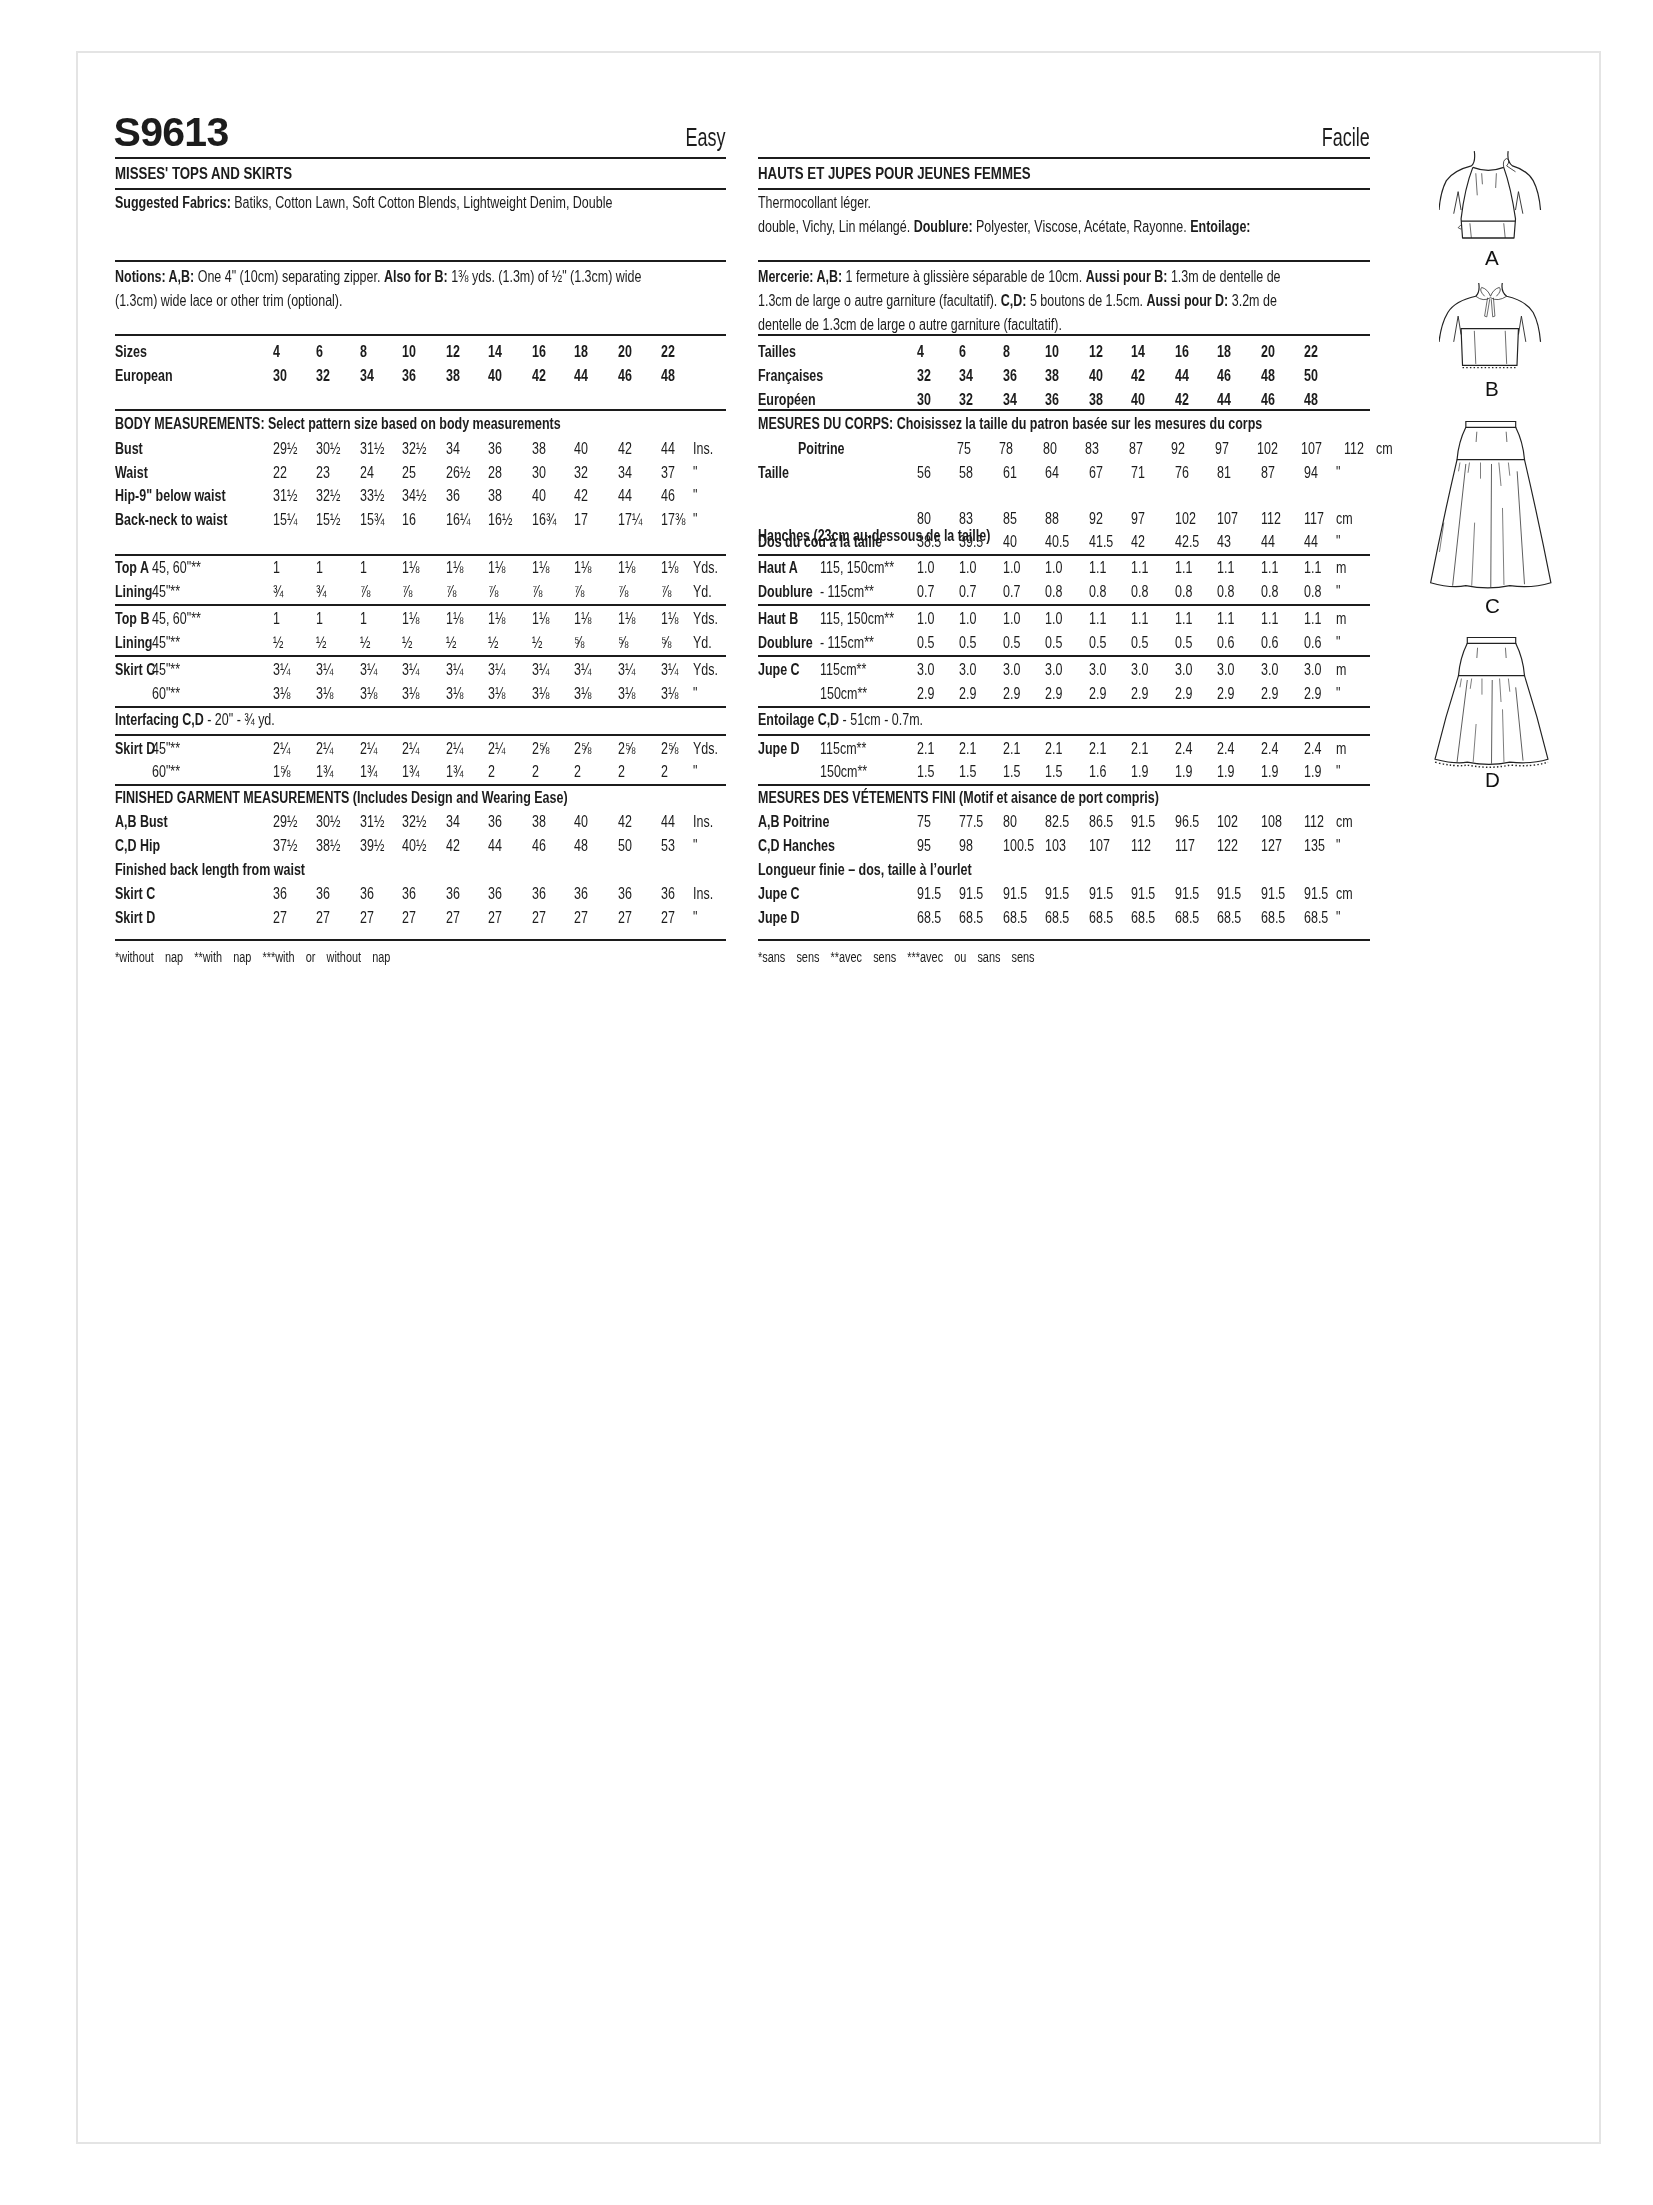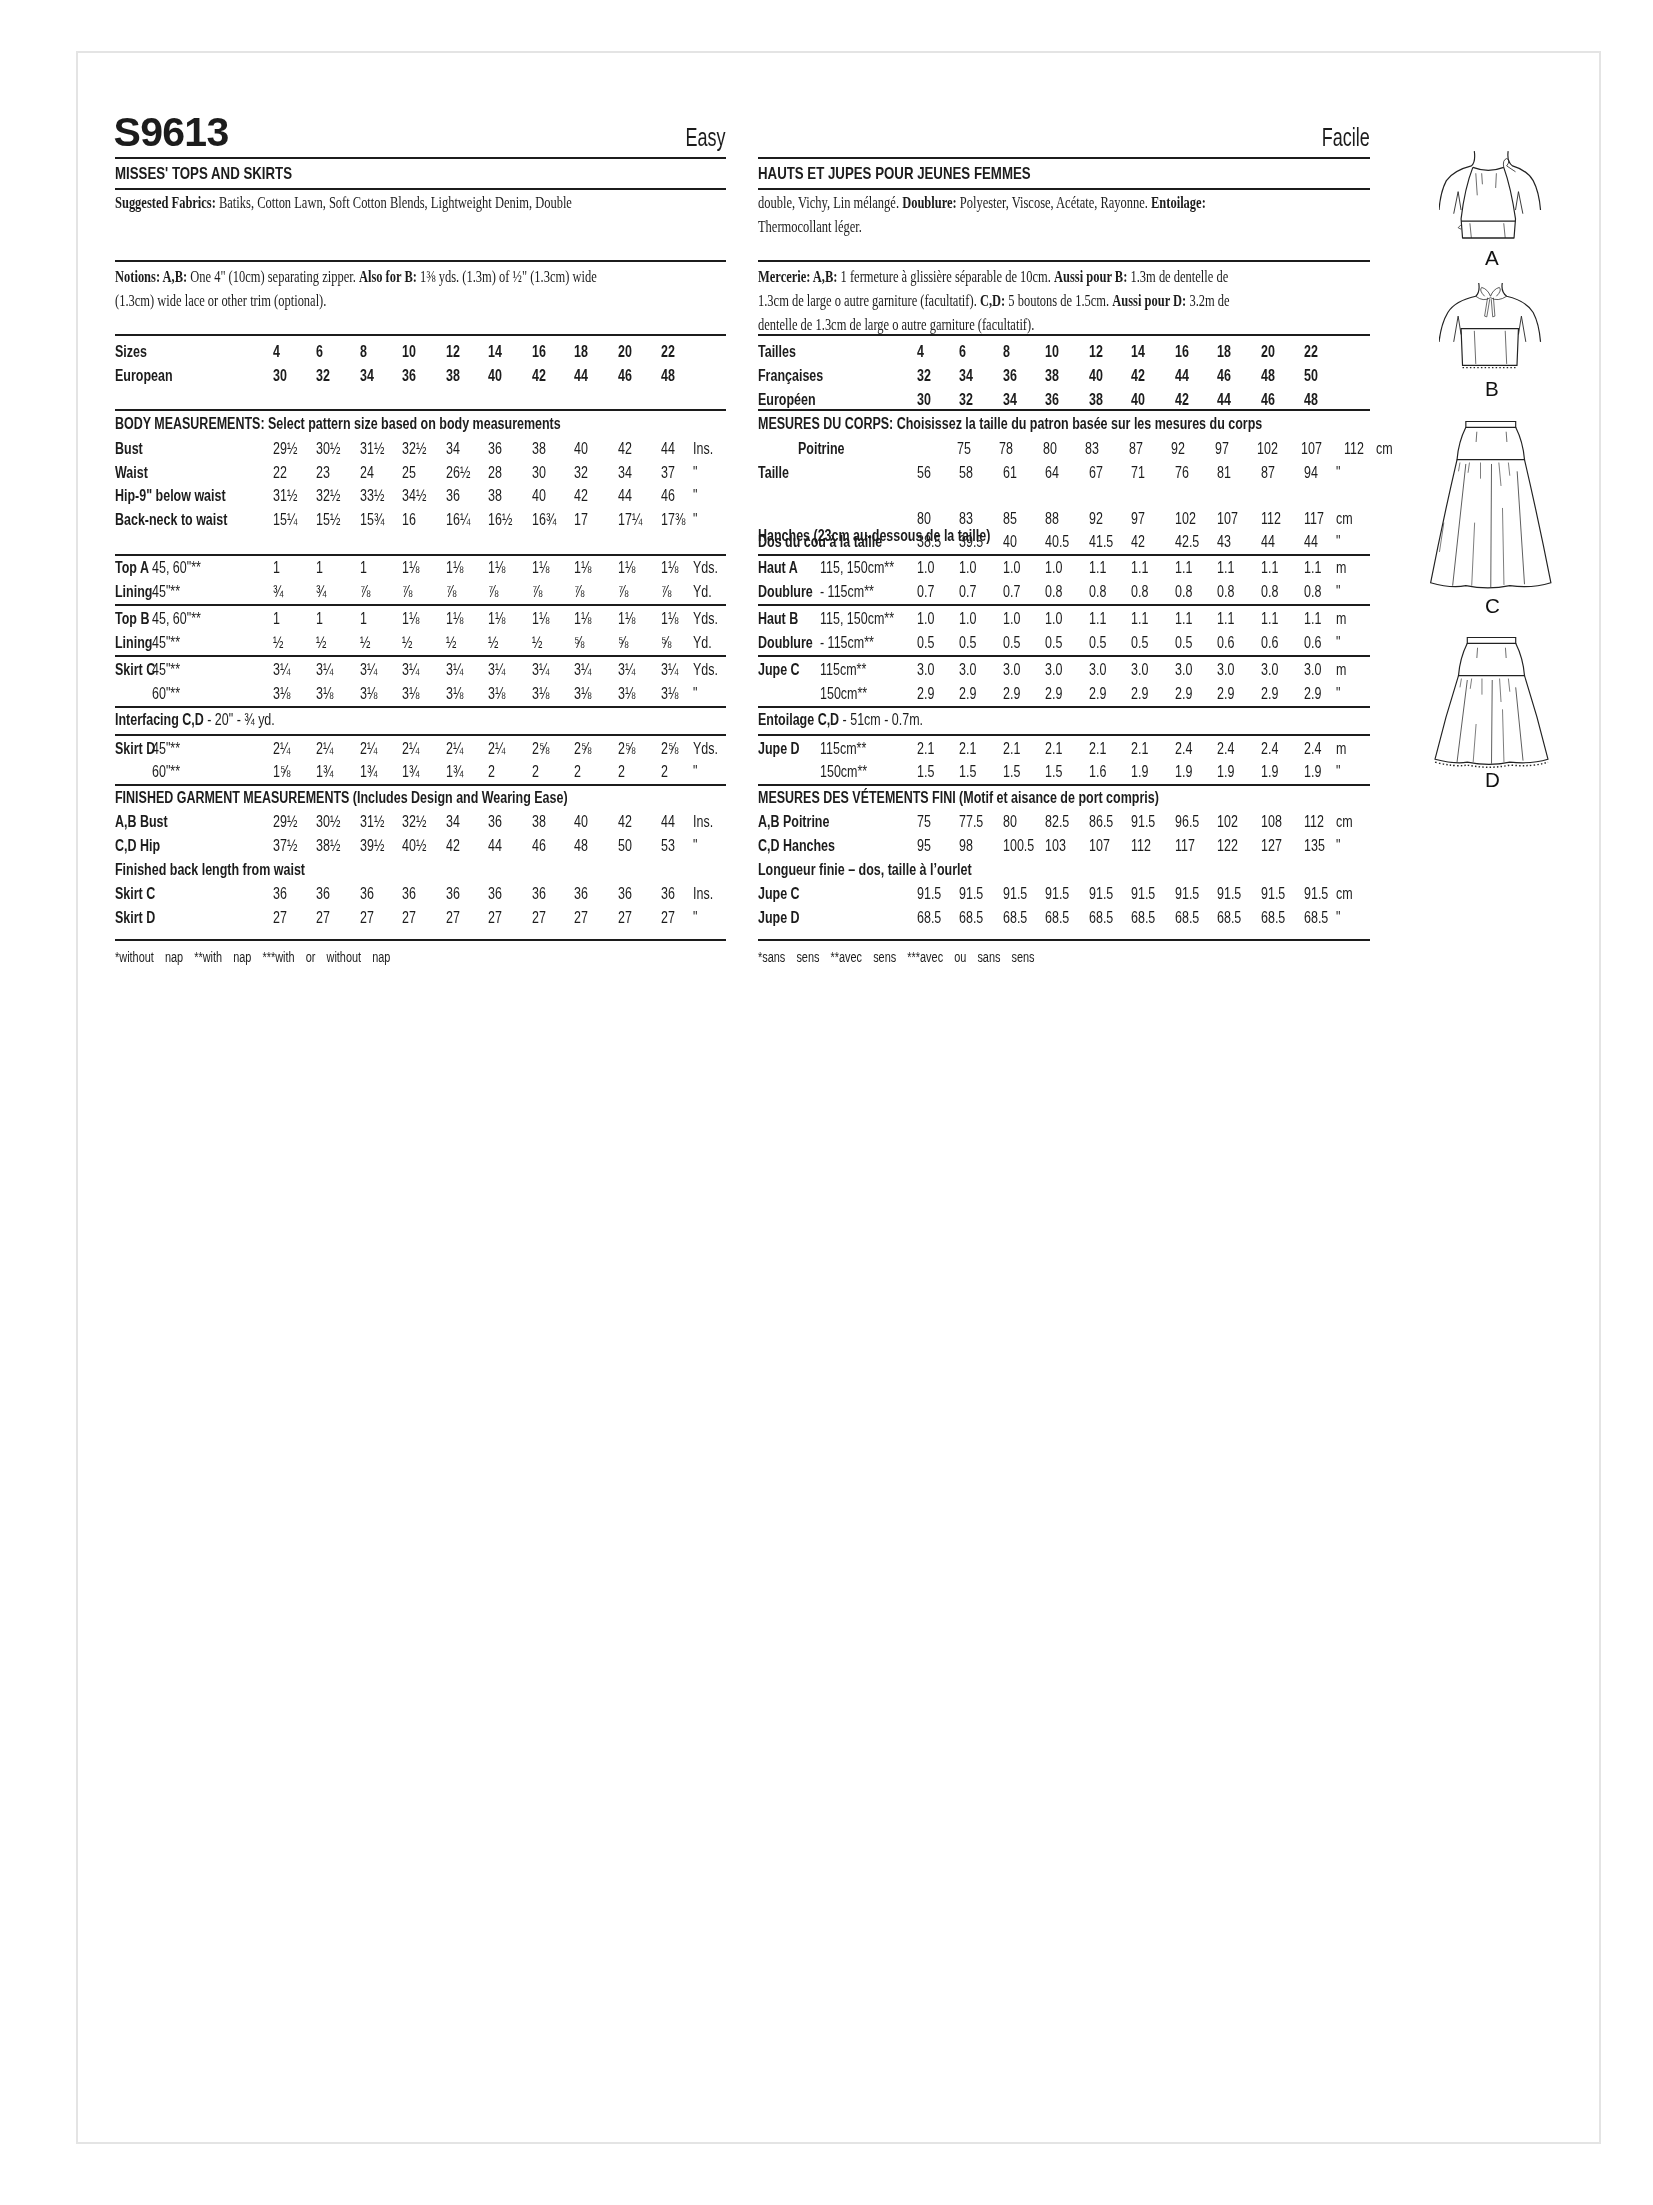--- a/index.html
+++ b/index.html
@@ -14,21 +14,21 @@
   .cond { display: inline-block; transform-origin: left center; white-space: nowrap; }
 
   .title-row { position: absolute; top: 110px; left: 0; right: 0; height: 47px; border-bottom: 2.2px solid #1c1c1c; }
   .code { position: absolute; left: -1.5px; top: -1.5px; font-weight: bold; font-size: 41px; letter-spacing: -0.7px; line-height: 47px; }
   .difficulty { position: absolute; right: 0; top: 8.8px; font-size: 25px; line-height: 37px; }
   .difficulty .cond { transform: scaleX(0.72); transform-origin: right center; }
 
   .sub-row { position: absolute; left: 0; right: 0; border-bottom: 2.2px solid #1c1c1c; }
   .subtitle { font-weight: bold; font-size: 17px; line-height: 28px; }
 
-  .para { font-size: 16px; line-height: 24px; font-family: Liberation Serif, serif; }
+  .para { font-size: 16px; line-height: 24px; }
   .para .line { white-space: nowrap; height: 24px; }
   .b { font-weight: bold; }
 
   .rule { position: absolute; left: 0; right: 0; height: 0; border-top: 2.2px solid #1c1c1c; }
 
   .row { position: absolute; left: 0; right: 0; height: 24px; font-size: 16px; line-height: 24px; white-space: nowrap; }
   .row .lbl { position: absolute; left: 0; font-weight: bold; }
   .row .lbl2 { position: absolute; }
   .row .v { position: absolute; }
   .row .u { position: absolute; }
@@ -355,22 +355,22 @@
 </div>
 
 <div class="col col-fr" id="col-fr">
   <div class="title-row">
     <span class="difficulty"><span class="cond">Facile</span></span>
   </div>
   <div class="sub-row" style="top:160px;height:28px;">
     <span class="subtitle cond sq">HAUTS ET JUPES POUR JEUNES FEMMES</span>
   </div>
   <div class="para" style="position:absolute;top:191px;left:0;right:0;">
+      <div class="line"><span class="cond sq"><span>Thermocollant léger.</span></span></div>
       <div class="line"><span class="cond sq"><span>double, Vichy, Lin mélangé. </span><span class="b">Doublure:</span><span> Polyester, Viscose, Acétate, Rayonne. </span><span class="b">Entoilage:</span></span></div>
-      <div class="line"><span class="cond sq"><span>Thermocollant léger.</span></span></div>
     </div>
   <div class="rule" style="top:260px;"></div>
   <div class="para" style="position:absolute;top:265px;left:0;right:0;">
       <div class="line"><span class="cond sq"><span class="b">Mercerie: A,B:</span><span> 1 fermeture à glissière séparable de 10cm. </span><span class="b">Aussi pour B:</span><span> 1.3m de dentelle de</span></span></div>
       <div class="line"><span class="cond sq"><span>1.3cm de large o autre garniture (facultatif). </span><span class="b">C,D:</span><span> 5 boutons de 1.5cm. </span><span class="b">Aussi pour D:</span><span> 3.2m de</span></span></div>
       <div class="line"><span class="cond sq"><span>dentelle de 1.3cm de large o autre garniture (facultatif).</span></span></div>
     </div>
   <div class="rule" style="top:334px;"></div>
   <div class="row bold" style="top: 340px;">
       <span class="lbl cond sq">Tailles</span>

